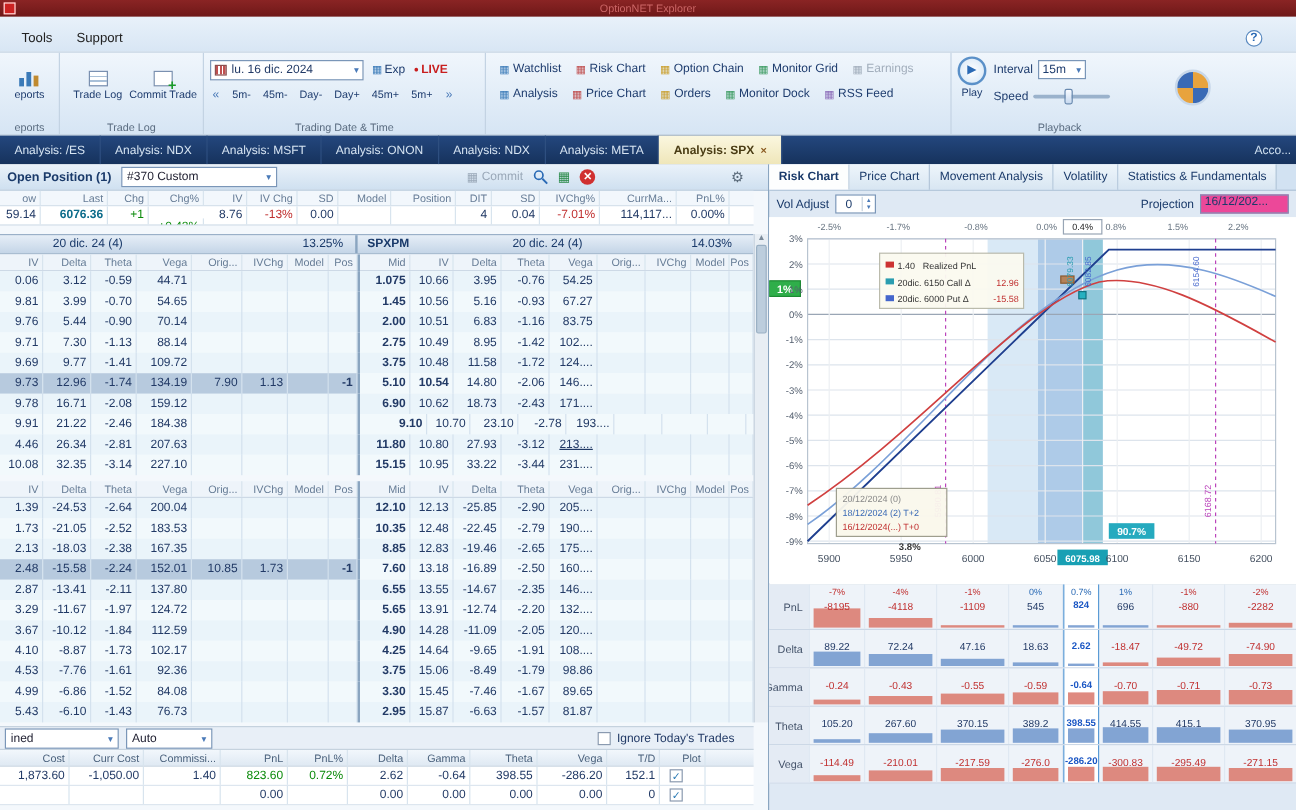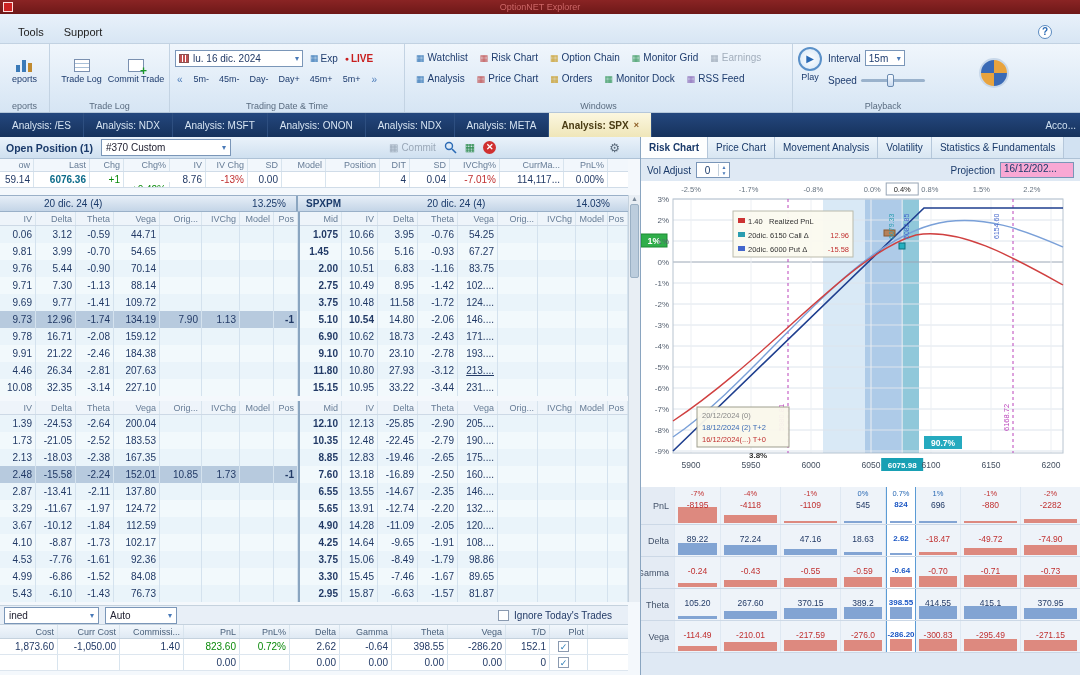--- a/index.html
+++ b/index.html
@@ -96,21 +96,21 @@
 
   
   #rightpanel{position:absolute;top:137px;left:640px;width:440px;height:538px;background:#dfe9f4;border-left:1px solid #8aa5c0}
   #rtabs{height:22px;display:flex;align-items:stretch;background:#d2e2f2;border-bottom:1px solid #aec2d6}
   .rtab{display:flex;align-items:center;padding:0 8px;font-size:10px;color:#1a3a6a;border-right:1px solid #b5c7da;background:linear-gradient(#eef5fb,#d8e6f2);white-space:nowrap}
   .rtab.active{background:#fdfefe;font-weight:bold}
   #rctl{height:22px;display:flex;align-items:center;gap:5px;padding:0 6px;font-size:10px;color:#1a3a6a}
   .spin{display:flex;align-items:center;background:#fff;border:1px solid #7a96b8;height:16px;width:34px}
   .spin .v{flex:1;text-align:center}
   .spin .ar{width:11px;display:flex;flex-direction:column;font-size:5px;color:#4a7ab8;text-align:center;border-left:1px solid #c5d2de}
-  #projbox{width:74px;height:16px;background:#f9a8d4;border:1px solid #7a96b8;padding:0 3px;overflow:hidden;white-space:nowrap}
+  #projbox{width:74px;height:16px;background:#ec4899;border:1px solid #7a96b8;padding:0 3px;overflow:hidden;white-space:nowrap}
   #chartwrap{height:306px;background:#fff;border-bottom:1px solid #aab8c8}
   svg text{font-family:"Liberation Sans",sans-serif}
 
   
   #greeks{height:166px;background:#eef3f9}
   .grow{display:flex;height:32px;border-bottom:1px solid #ccd8e6}
   .grow.gpnl{height:38px}
   .gcell{flex:none;position:relative;border-right:1px solid #dfe8f2;overflow:hidden}
   .glabel{display:flex;align-items:center;justify-content:flex-end;padding-right:5px;font-size:9px;color:#44536a;background:#e4ebf4}
   .gbar{position:absolute;bottom:1px;left:3px;right:3px;opacity:.85}
@@ -233,21 +233,20 @@
         </div>
         <div class="winbtn">
           <span class="winic" style="color: rgb(58, 154, 96);">▦</span>
           <span>Monitor Dock</span>
         </div>
         <div class="winbtn">
           <span class="winic" style="color: rgb(138, 106, 184);">▦</span>
           <span>RSS Feed</span>
         </div>
       </div>
-    <div class="glab">Windows</div>
   </div>
 
   <div class="rgroup" style="width:180px;border-right:none">
     <div style="display:flex;gap:6px">
       <div style="display:flex;flex-direction:column;align-items:center;gap:1px">
         <div class="playcircle"><span>▶</span></div>
         <span style="font-size:9px;color:#1e3c6e">Play</span>
       </div>
       <div>
         <div class="pbrow">
@@ -412,21 +411,21 @@
       <div class="trow alt">
         <div class="tc" style="width: 36px;">9.81</div>
         <div class="tc" style="width: 40px;">3.99</div>
         <div class="tc" style="width: 38px;">-0.70</div>
         <div class="tc" style="width: 46px;">54.65</div>
         <div class="tc" style="width: 42px;"></div>
         <div class="tc" style="width: 38px;"></div>
         <div class="tc" style="width: 34px;"></div>
         <div class="tc" style="width: 24px;"></div>
         <div class="paneDiv" style="width: 2px; height: 17px;"></div>
-        <div class="tc c-green b" style="width: 42px; text-align: center;">1.45</div>
+        <div class="tc c-green b" style="width: 42px;">1.45</div>
         <div class="tc" style="width: 36px;">10.56</div>
         <div class="tc" style="width: 40px;">5.16</div>
         <div class="tc" style="width: 40px;">-0.93</div>
         <div class="tc" style="width: 40px;">67.27</div>
         <div class="tc" style="width: 40px;"></div>
         <div class="tc" style="width: 38px;"></div>
         <div class="tc" style="width: 32px;"></div>
         <div class="tc" style="width: 20px;"></div>
       </div>
       <div class="trow">
@@ -532,21 +531,21 @@
       <div class="trow alt">
         <div class="tc" style="width: 36px;">9.91</div>
         <div class="tc" style="width: 40px;">21.22</div>
         <div class="tc" style="width: 38px;">-2.46</div>
         <div class="tc" style="width: 46px;">184.38</div>
         <div class="tc" style="width: 42px;"></div>
         <div class="tc" style="width: 38px;"></div>
         <div class="tc" style="width: 34px;"></div>
         <div class="tc" style="width: 24px;"></div>
         <div class="paneDiv" style="width: 2px; height: 17px;"></div>
-        <div class="tc c-green b" style="width: 42px;">9.10</div>
+        <div class="tc c-green b" style="width: 56px;">9.10</div>
         <div class="tc" style="width: 36px;">10.70</div>
         <div class="tc" style="width: 40px;">23.10</div>
         <div class="tc" style="width: 40px;">-2.78</div>
         <div class="tc" style="width: 40px;">193....</div>
         <div class="tc" style="width: 40px;"></div>
         <div class="tc" style="width: 38px;"></div>
         <div class="tc" style="width: 32px;"></div>
         <div class="tc" style="width: 20px;"></div>
       </div>
       <div class="trow">

